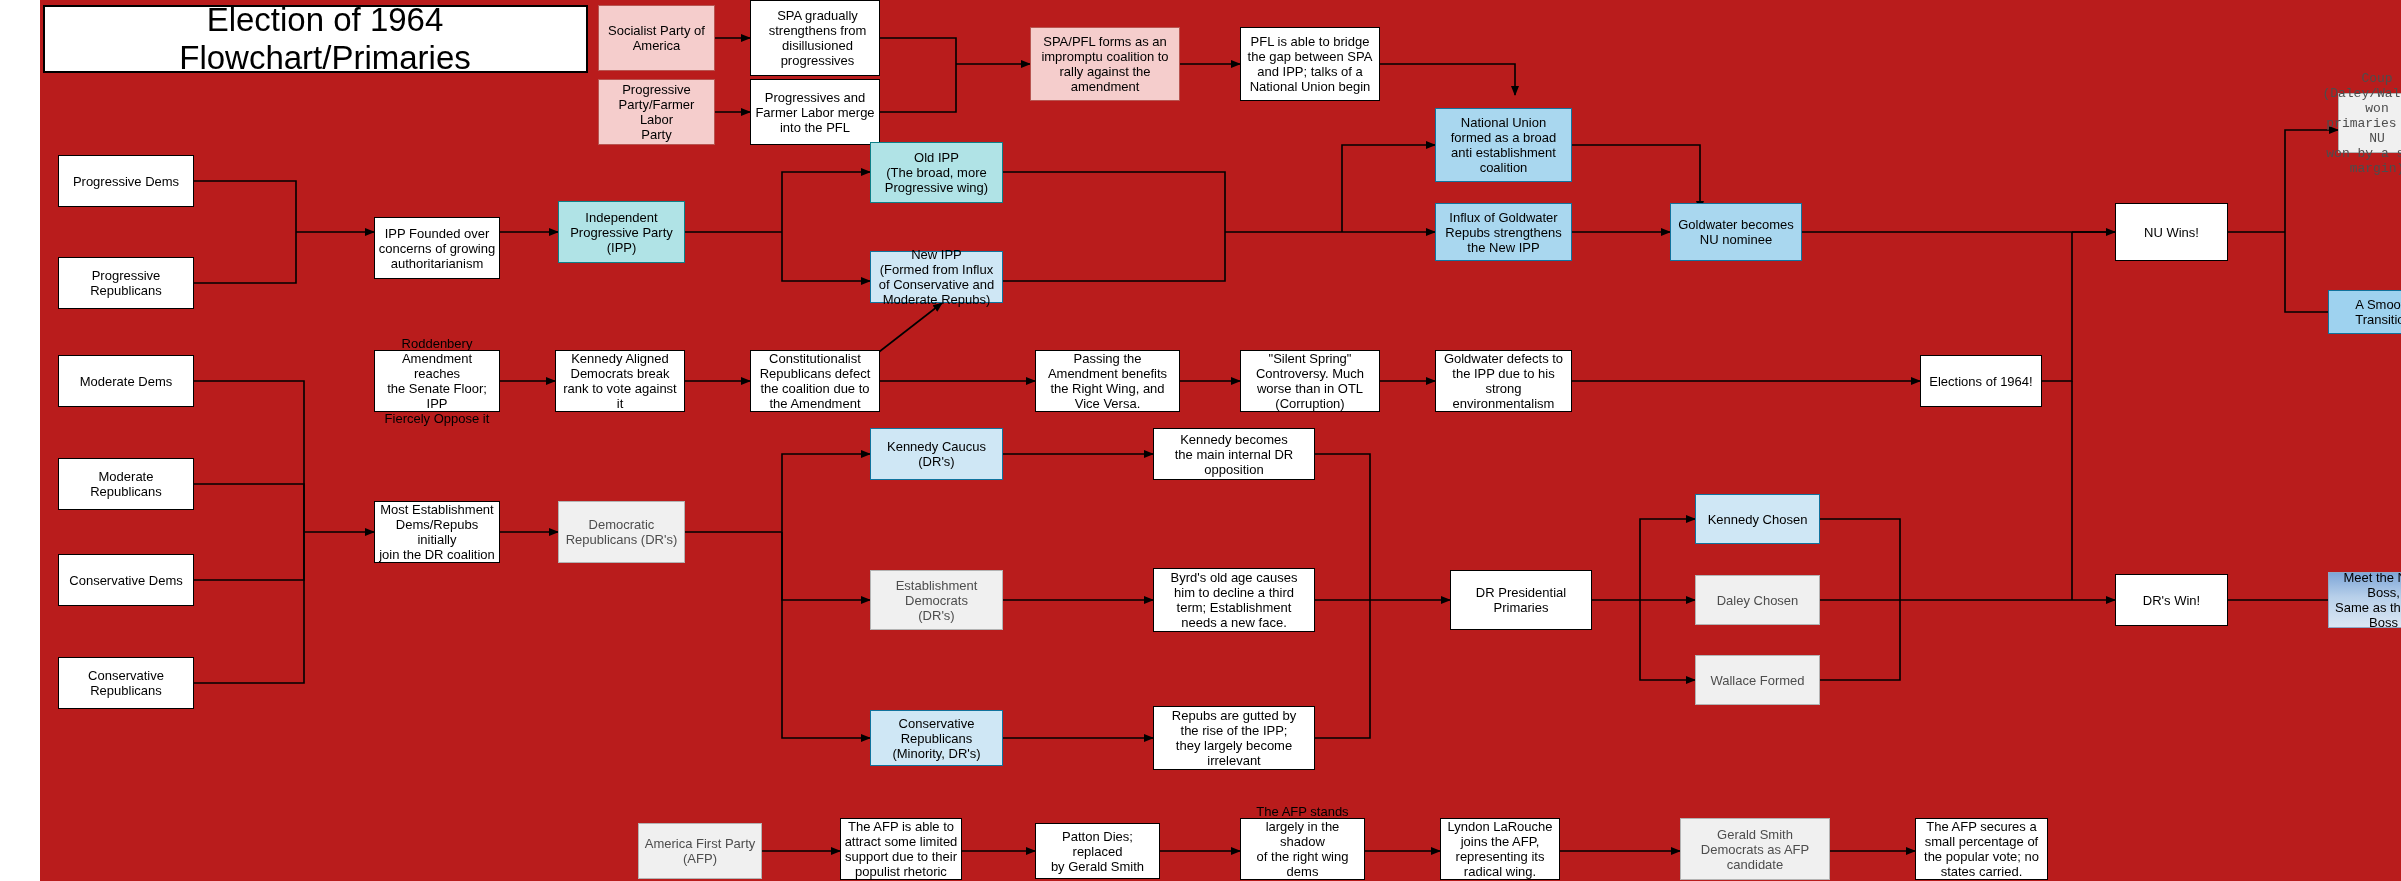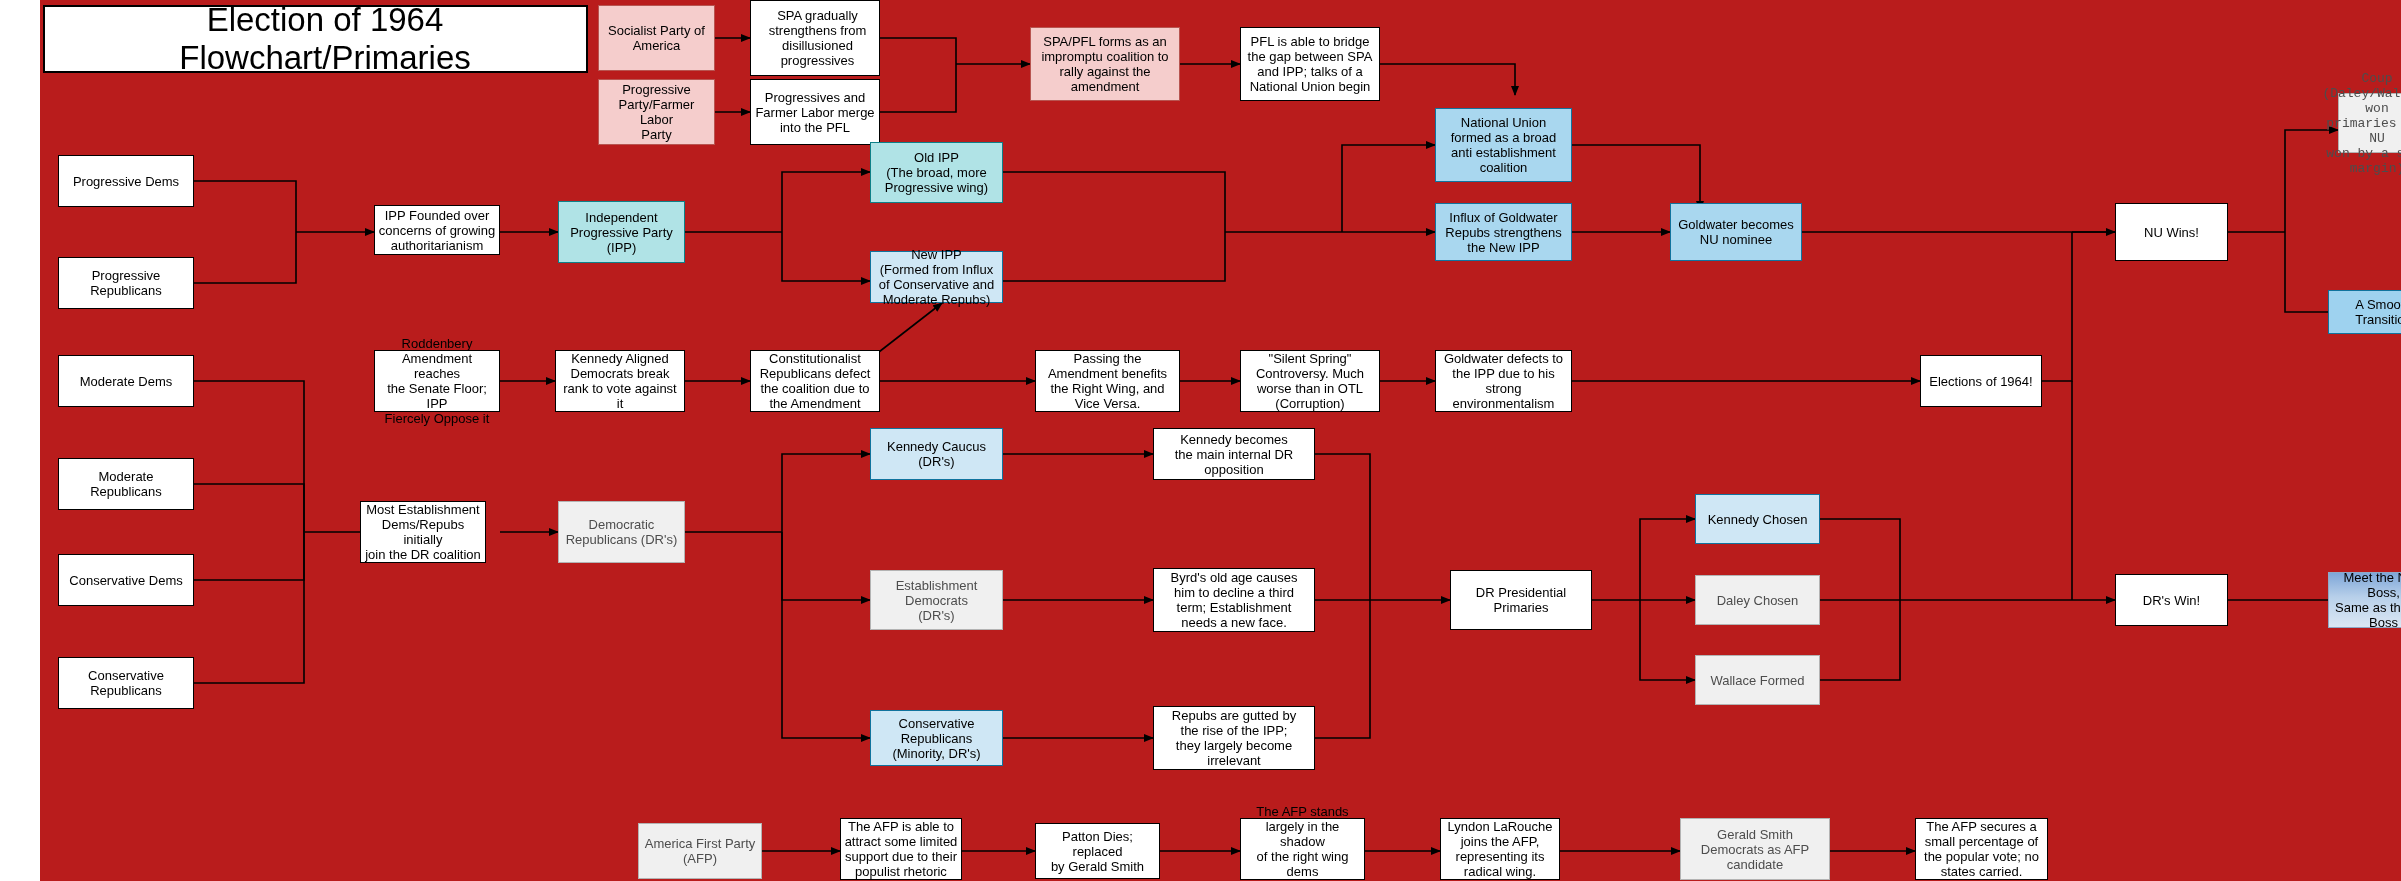--- a/index.html
+++ b/index.html
@@ -202,21 +202,21 @@
 
   <div class="node fill-lightblue" style="left:1395px;top:108px;width:137px;height:74px;">National Union
 formed as a broad
 anti establishment
 coalition</div>
 
   <div class="node fill-white" style="left:18px;top:155px;width:136px;height:52px;">Progressive Dems</div>
   <div class="node fill-white" style="left:18px;top:257px;width:136px;height:52px;">Progressive
 Republicans</div>
 
-  <div class="node fill-white" style="left:334px;top:205px;width:126px;height:50px;">IPP Founded over
+  <div class="node fill-white" style="left:334px;top:217px;width:126px;height:62px;">IPP Founded over
 concerns of growing
 authoritarianism</div>
   <div class="node fill-teal" style="left:518px;top:201px;width:127px;height:62px;">Independent
 Progressive Party
 (IPP)</div>
 
   <div class="node fill-teal" style="left:830px;top:142px;width:133px;height:61px;">Old IPP
 (The broad, more
 Progressive wing)</div>
   <div class="node fill-blue" style="left:830px;top:251px;width:133px;height:52px;">New IPP
@@ -263,21 +263,21 @@
   <div class="node fill-white" style="left:1200px;top:350px;width:140px;height:62px;">"Silent Spring"
 Controversy. Much
 worse than in OTL
 (Corruption)</div>
   <div class="node fill-white" style="left:1395px;top:350px;width:137px;height:62px;">Goldwater defects to
 the IPP due to his
 strong
 environmentalism</div>
   <div class="node fill-white" style="left:1880px;top:355px;width:122px;height:52px;text-align:right;">Elections of 1964!</div>
 
-  <div class="node fill-white" style="left:320px;top:501px;width:126px;height:62px;">Most Establishment
+  <div class="node fill-white" style="left:334px;top:501px;width:126px;height:62px;">Most Establishment
 Dems/Repubs initially
 join the DR coalition</div>
   <div class="node fill-gray" style="left:518px;top:501px;width:127px;height:62px;">Democratic
 Republicans (DR's)</div>
 
   <div class="node fill-blue" style="left:830px;top:428px;width:133px;height:52px;">Kennedy Caucus
 (DR's)</div>
   <div class="node fill-gray" style="left:830px;top:570px;width:133px;height:60px;">Establishment
 Democrats
 (DR's)</div>

